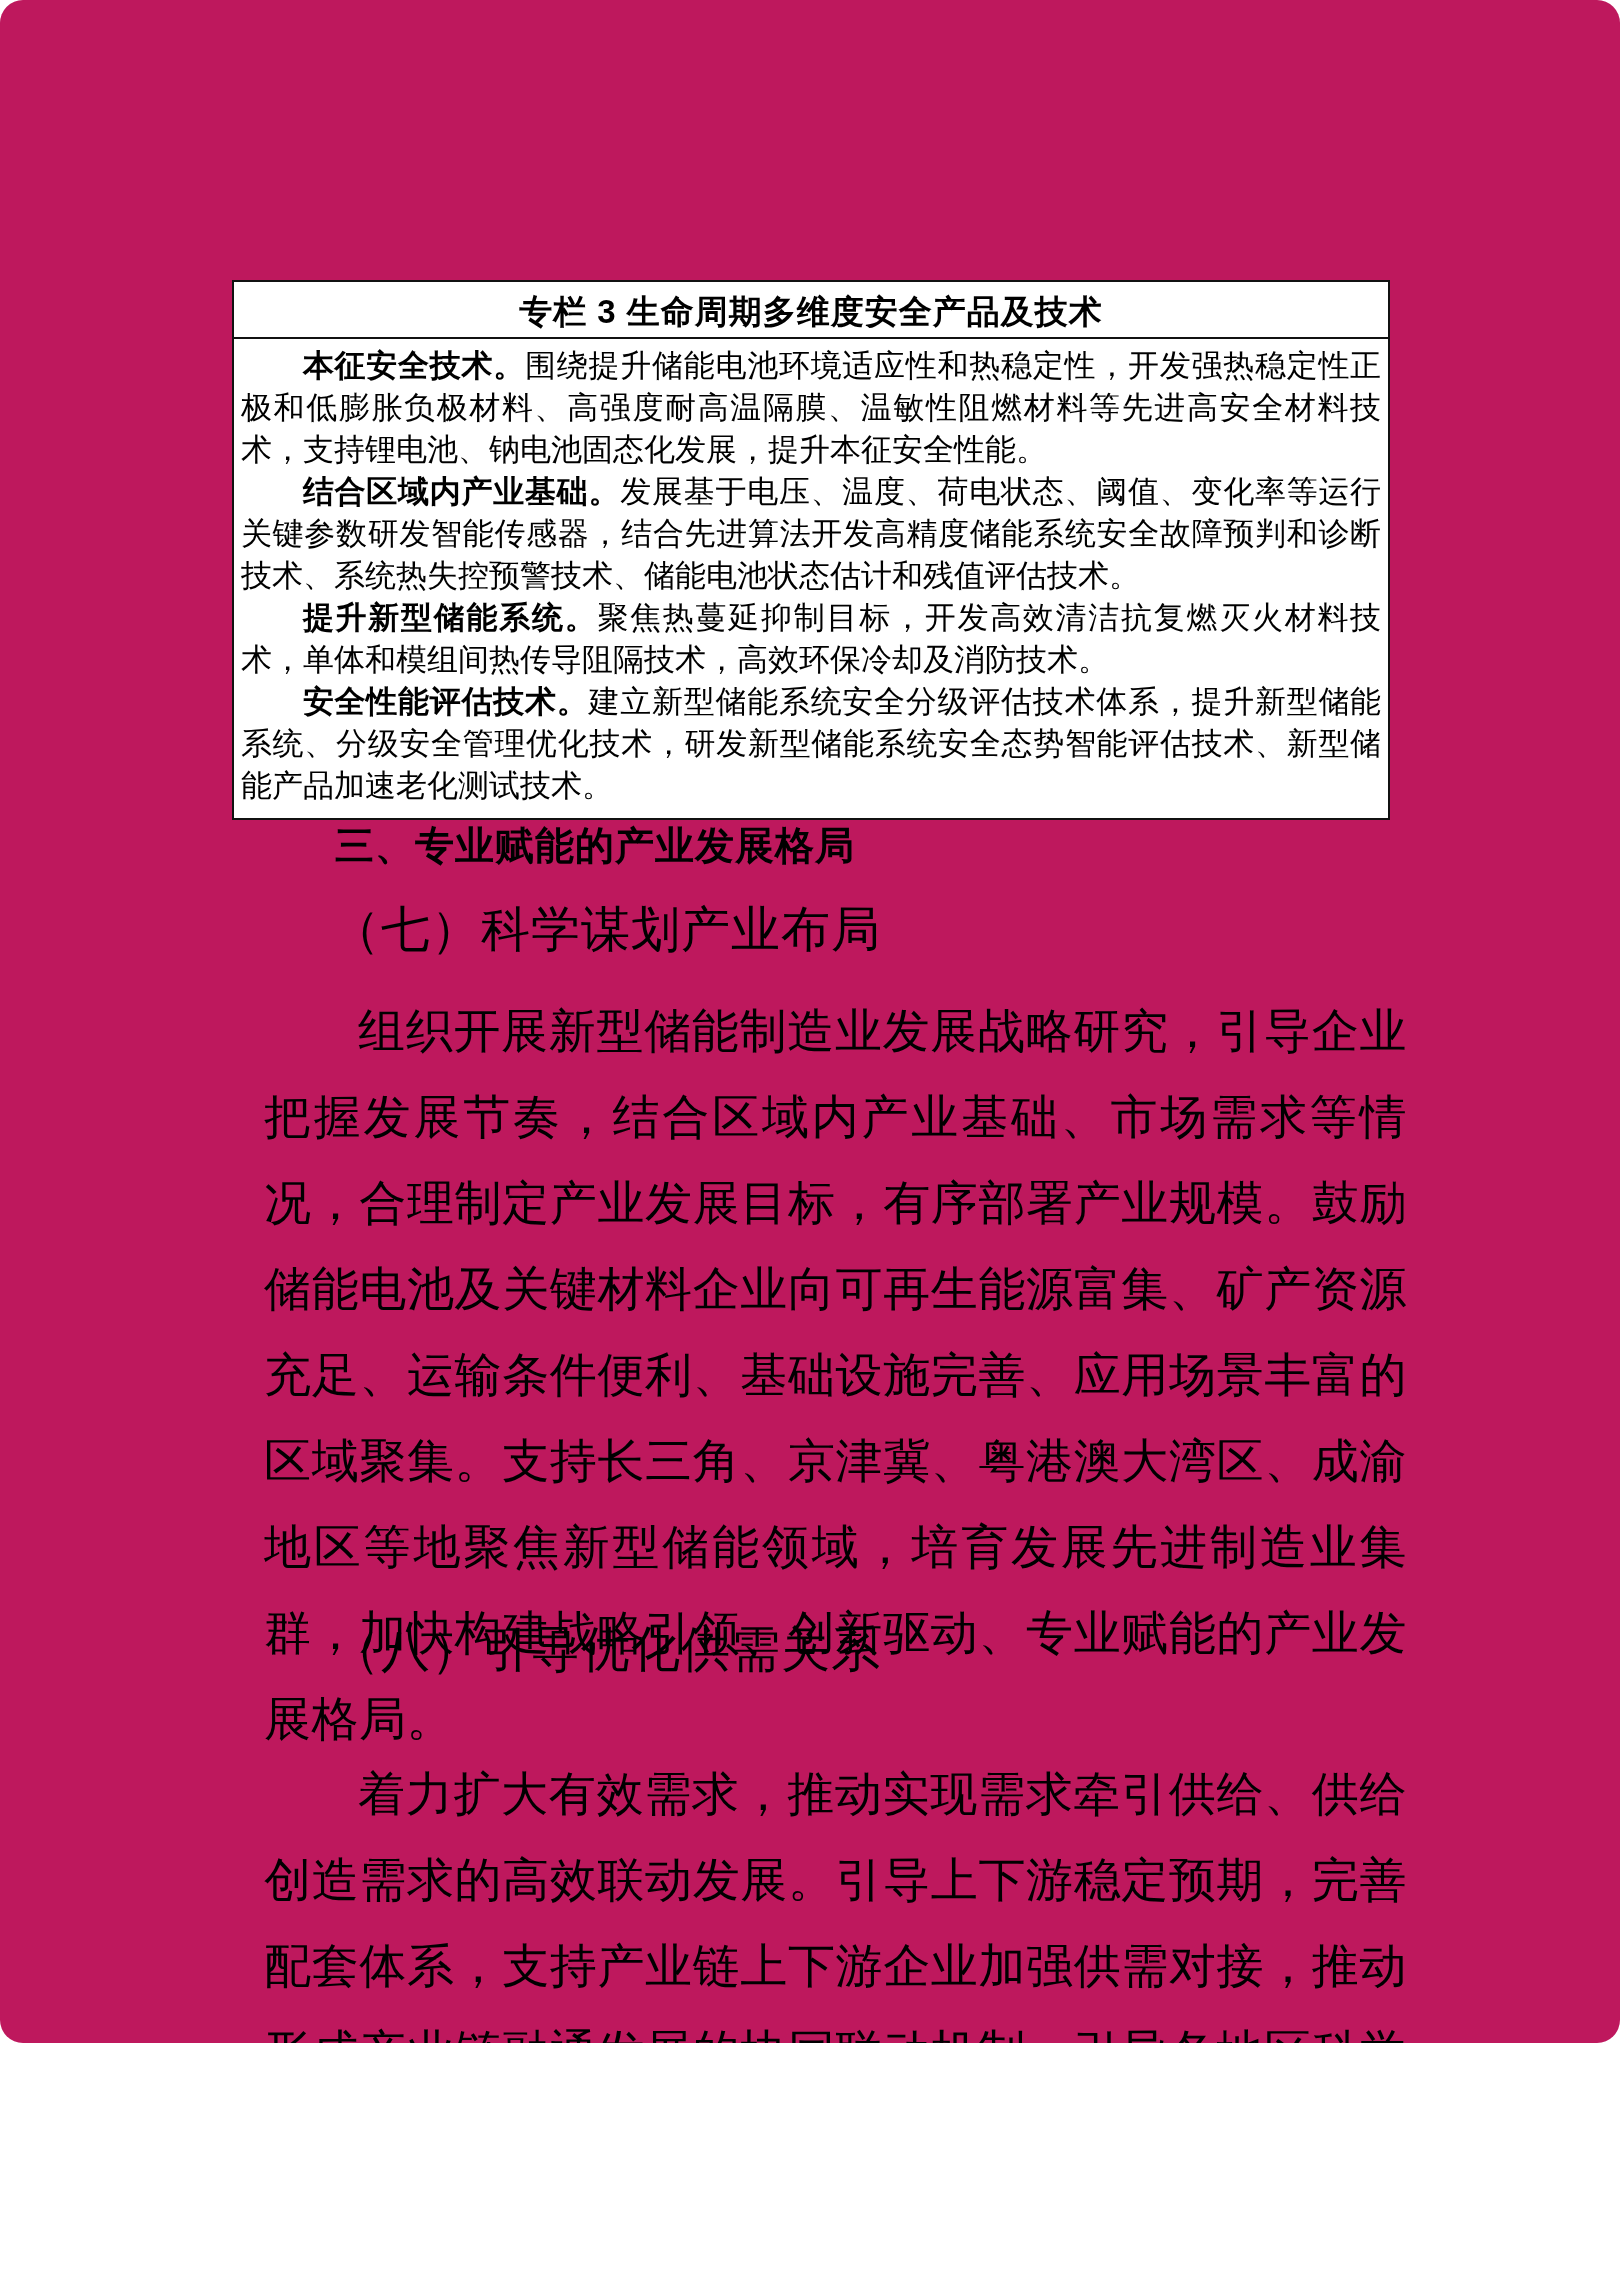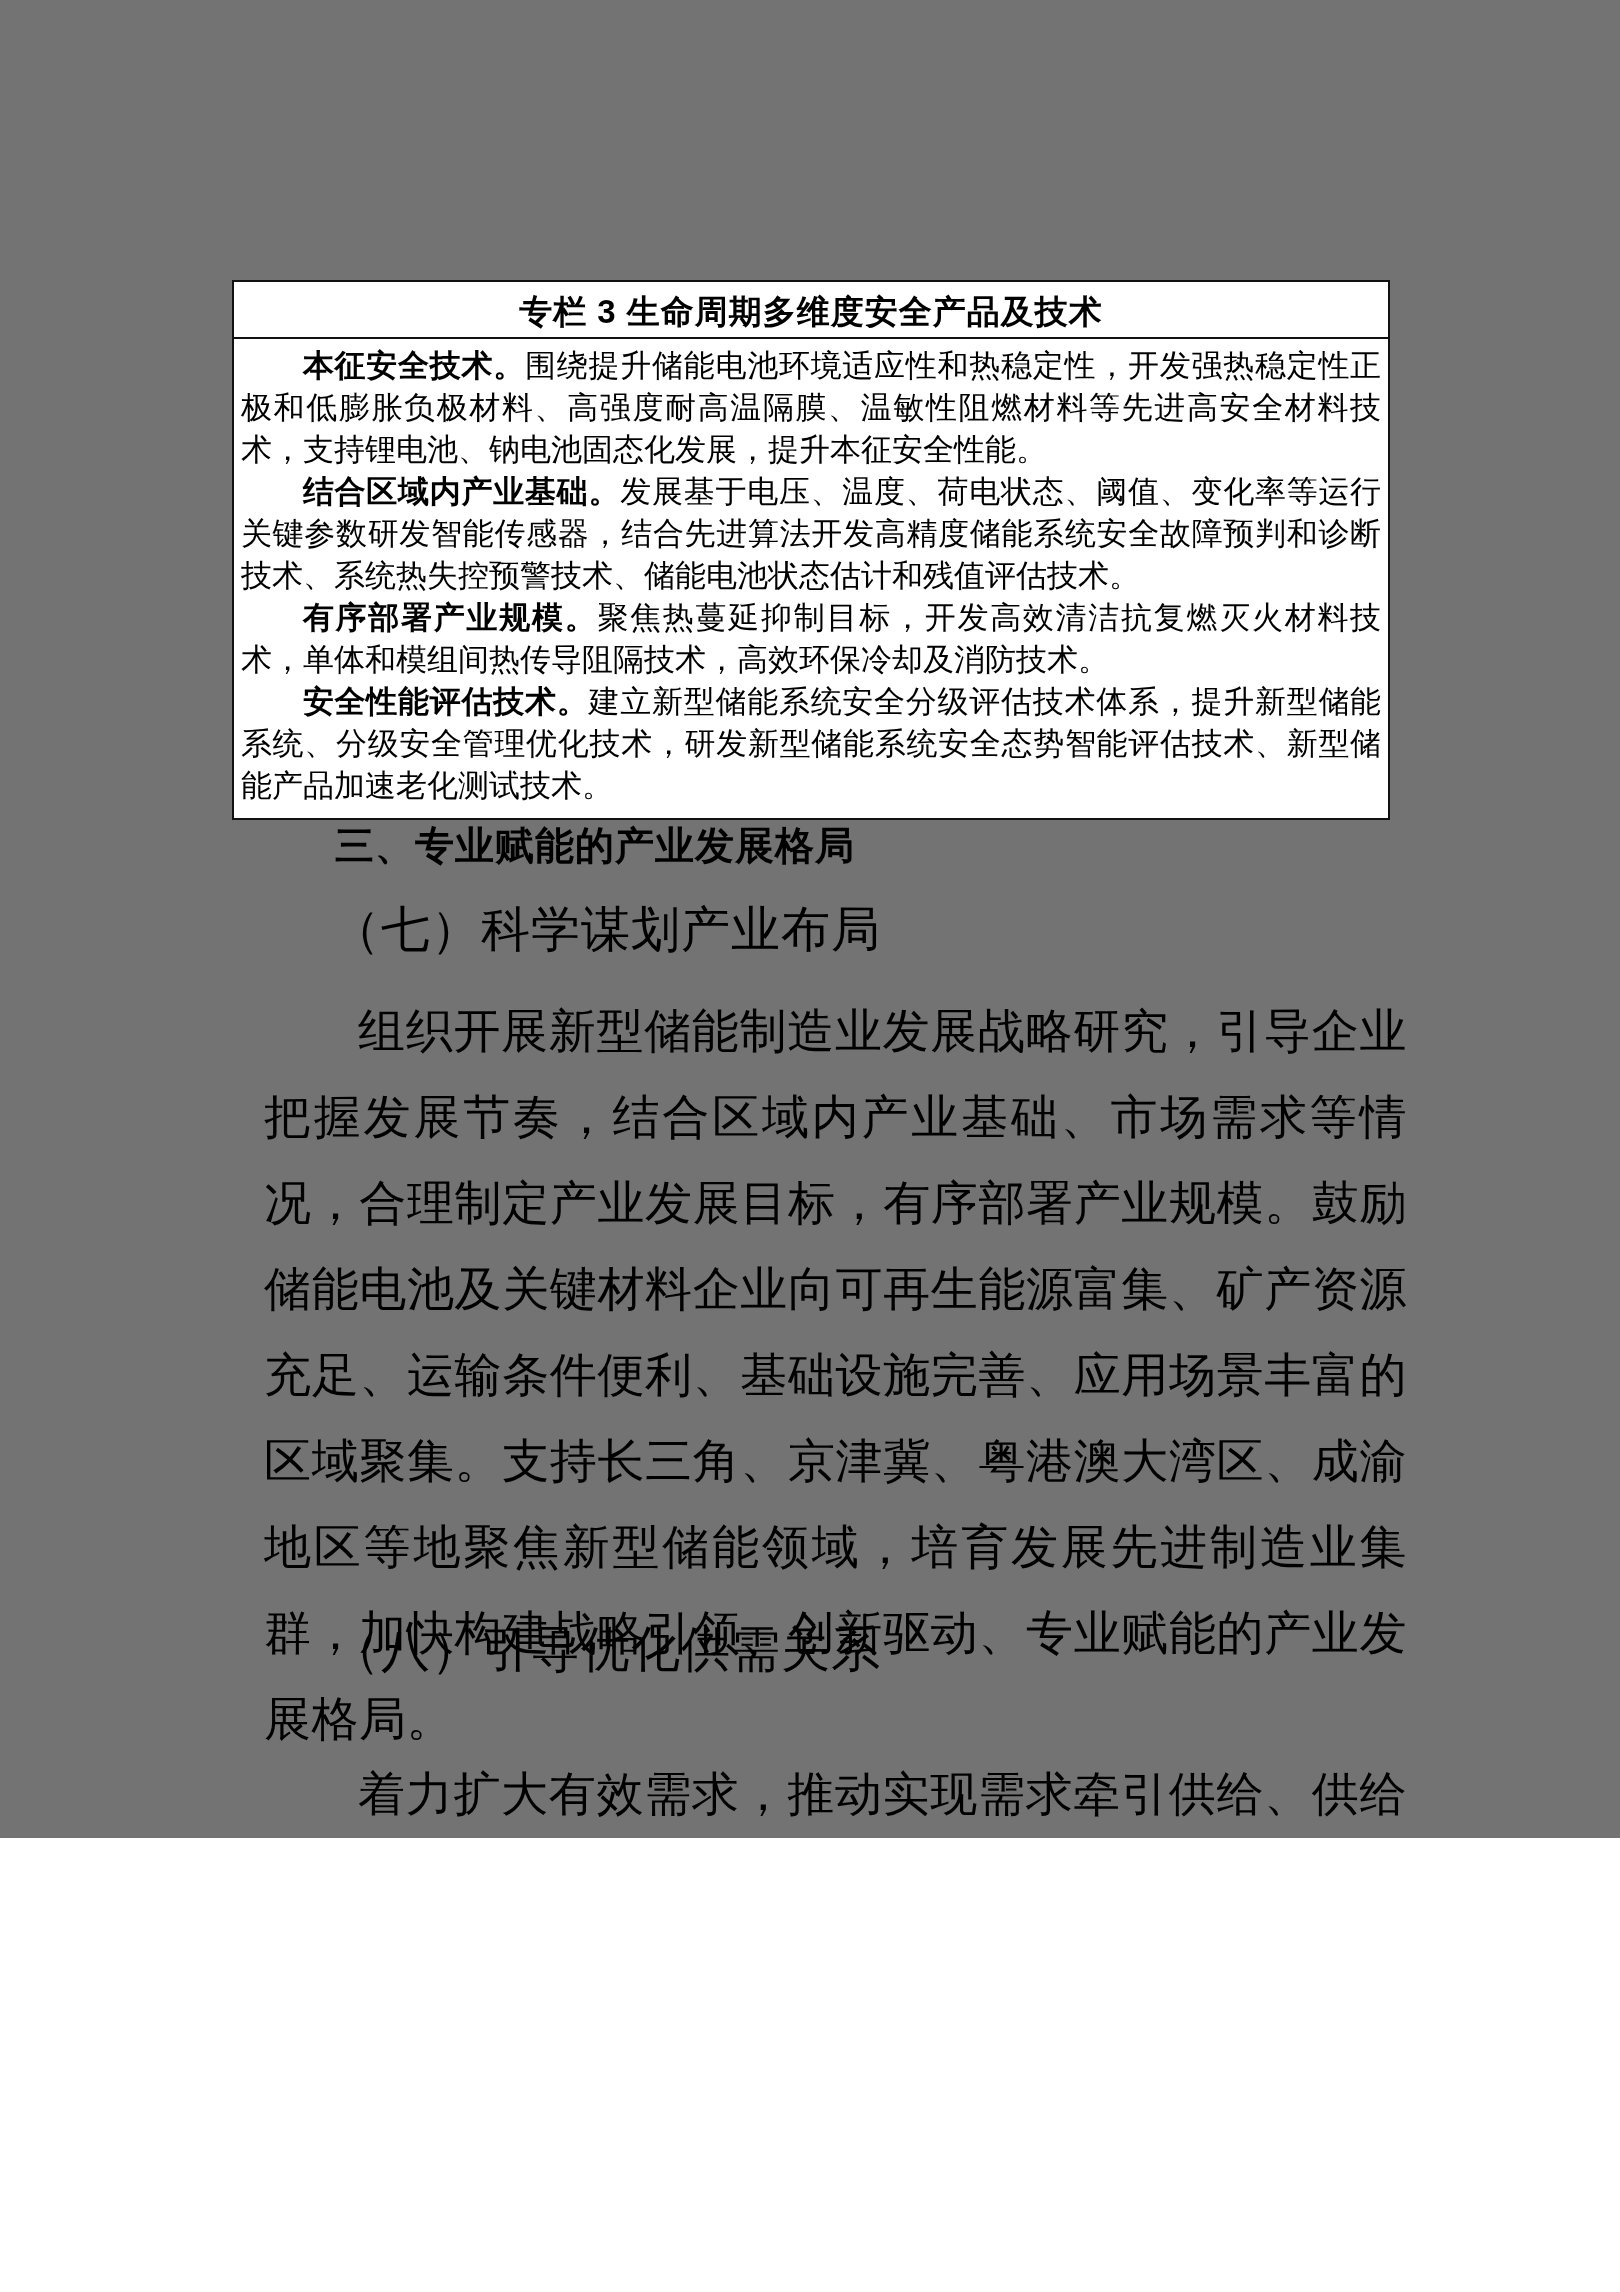--- a/index.html
+++ b/index.html
@@ -3,25 +3,26 @@
 <meta charset="utf-8">
 <style>
   html, body {
     margin: 0;
     padding: 0;
     background: #ffffff;
   }
   .page {
     position: relative;
     width: 1620px;
-    height: 1838px;
-    background: #737373;
+    height: 2043px;
+    background: #be185d;
     color: #000000;
     font-family: "Liberation Serif", "DejaVu Serif", serif;
     overflow: hidden;
+    border-radius: 23px;
   }
 
   
   .callout-box {
     position: absolute;
     left: 232px;
     top: 280px;
     width: 1158px;
     box-sizing: border-box;
     border: 2.9px solid #111111;
@@ -106,21 +107,21 @@
 </head>
 <body>
 
 <div class="page">
 
   <div class="callout-box">
     <div class="box-title">专栏 3 生命周期多维度安全产品及技术</div>
     <div class="box-body">
       <p><span class="box-lead">本征安全技术。</span><span>围绕提升储能电池环境适应性和热稳定性，开发强热稳定性正极和低膨胀负极材料、高强度耐高温隔膜、温敏性阻燃材料等先进高安全材料技术，支持锂电池、钠电池固态化发展，提升本征安全性能。</span></p>
       <p><span class="box-lead">结合区域内产业基础。</span><span>发展基于电压、温度、荷电状态、阈值、变化率等运行关键参数研发智能传感器，结合先进算法开发高精度储能系统安全故障预判和诊断技术、系统热失控预警技术、储能电池状态估计和残值评估技术。</span></p>
-      <p><span class="box-lead">有序部署产业规模。</span><span>聚焦热蔓延抑制目标，开发高效清洁抗复燃灭火材料技术，单体和模组间热传导阻隔技术，高效环保冷却及消防技术。</span></p>
+      <p><span class="box-lead">提升新型储能系统。</span><span>聚焦热蔓延抑制目标，开发高效清洁抗复燃灭火材料技术，单体和模组间热传导阻隔技术，高效环保冷却及消防技术。</span></p>
       <p><span class="box-lead">安全性能评估技术。</span><span>建立新型储能系统安全分级评估技术体系，提升新型储能系统、分级安全管理优化技术，研发新型储能系统安全态势智能评估技术、新型储能产品加速老化测试技术。</span></p>
     </div>
   </div>
 
   <h2 class="section-heading">三、专业赋能的产业发展格局</h2>
 
   <h3 class="subsection-heading subsection-7">（七）科学谋划产业布局</h3>
 
   <p class="body-para body-para-1">组织开展新型储能制造业发展战略研究，引导企业把握发展节奏，结合区域内产业基础、市场需求等情况，合理制定产业发展目标，有序部署产业规模。鼓励储能电池及关键材料企业向可再生能源富集、矿产资源充足、运输条件便利、基础设施完善、应用场景丰富的区域聚集。支持长三角、京津冀、粤港澳大湾区、成渝地区等地聚焦新型储能领域，培育发展先进制造业集群，加快构建战略引领、创新驱动、专业赋能的产业发展格局。</p>
 

